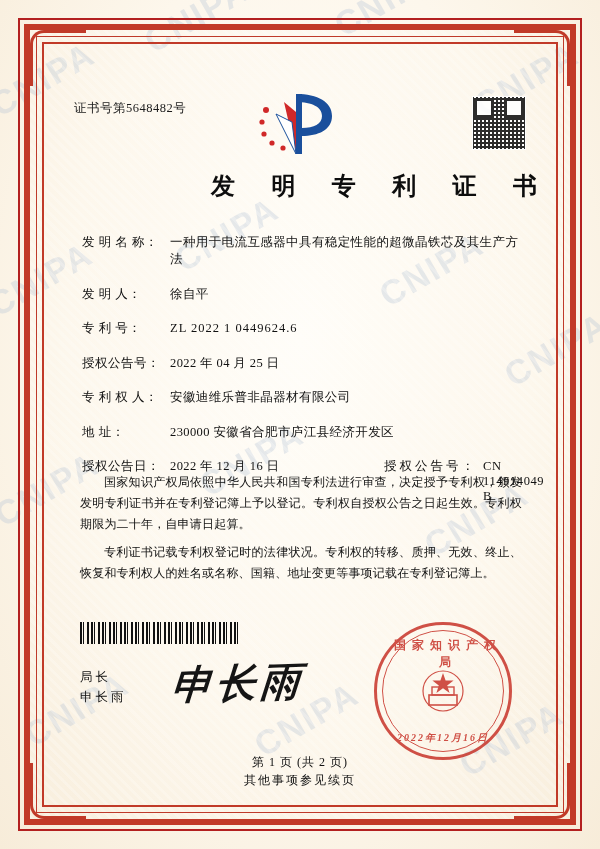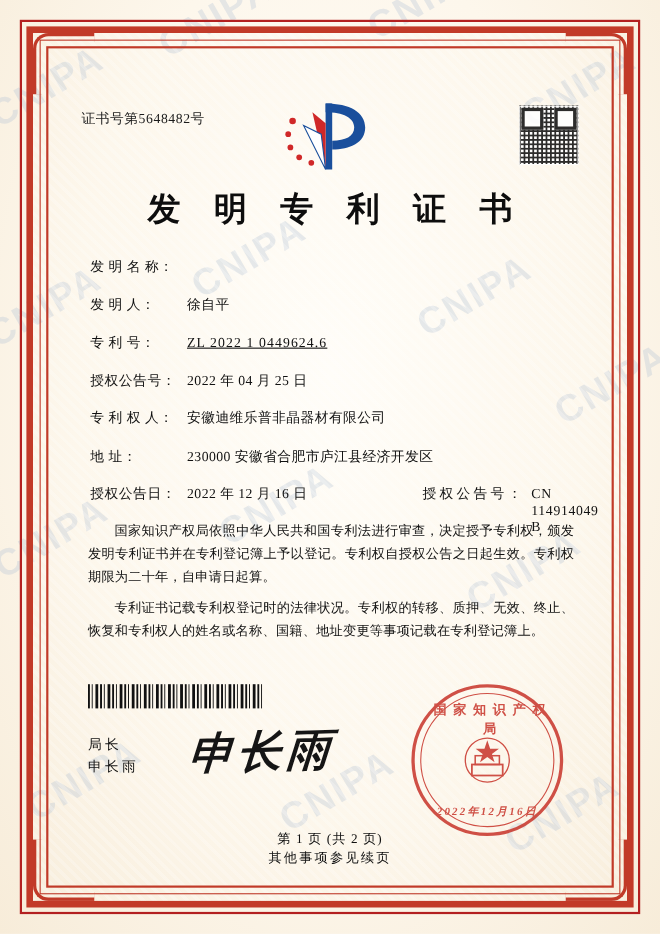--- a/index.html
+++ b/index.html
@@ -122,26 +122,26 @@
     position: absolute;
     left: 50%; top: 36px;
     transform: translateX(-50%);
     width: 96px; height: 74px;
   }
 
   .doc-title {
     position: absolute;
     top: 118px;
     left: 0; right: 0;
-    text-align: center;
-    font-size: 30px;
+    text-align: right;
+    font-size: 24px;
     font-weight: 700;
     letter-spacing: 11px;
     color: #0d0d0d;
-    font-family: Liberation Sans, sans-serif;
+    font-family: Liberation Mono, monospace;
     text-indent: 11px;
   }
 
   .fields {
     position: absolute;
     top: 182px;
     left: 30px;
     right: 24px;
   }
   .field-row {
@@ -155,21 +155,21 @@
     width: 88px;
     flex: 0 0 88px;
     letter-spacing: 4px;
     color: #111;
   }
   .fl.tight { letter-spacing: 0.5px; font-family: Liberation Serif, serif; }
   .fv {
     flex: 1 1 auto;
     letter-spacing: 0.4px;
   }
-  .fv.mono { font-family: "Liberation Serif", serif; letter-spacing: 1px; text-decoration: underline; }
+  .fv.mono { font-family: "Liberation Serif", serif; letter-spacing: 1px; }
 
   .field-row.split .fv {
     flex: 0 0 auto;
     width: 208px;
   }
   .fl2 {
     flex: 0 0 auto;
     letter-spacing: 3px;
     margin-left: 6px;
   }
@@ -336,20 +336,21 @@
         </g>
       </svg>
     </div>
 
     <div class="doc-title">发 明 专 利 证 书</div>
 
     <div class="fields">
 
       <div class="field-row">
         <div class="fl tight">发 明 名 称：</div>
+        <div class="fv">一种用于电流互感器中具有稳定性能的超微晶铁芯及其生产方法</div>
       </div>
 
       <div class="field-row">
         <div class="fl tight">发 明 人：</div>
         <div class="fv">徐自平</div>
       </div>
 
       <div class="field-row">
         <div class="fl tight">专 利 号：</div>
         <div class="fv mono">ZL 2022 1 0449624.6</div>

